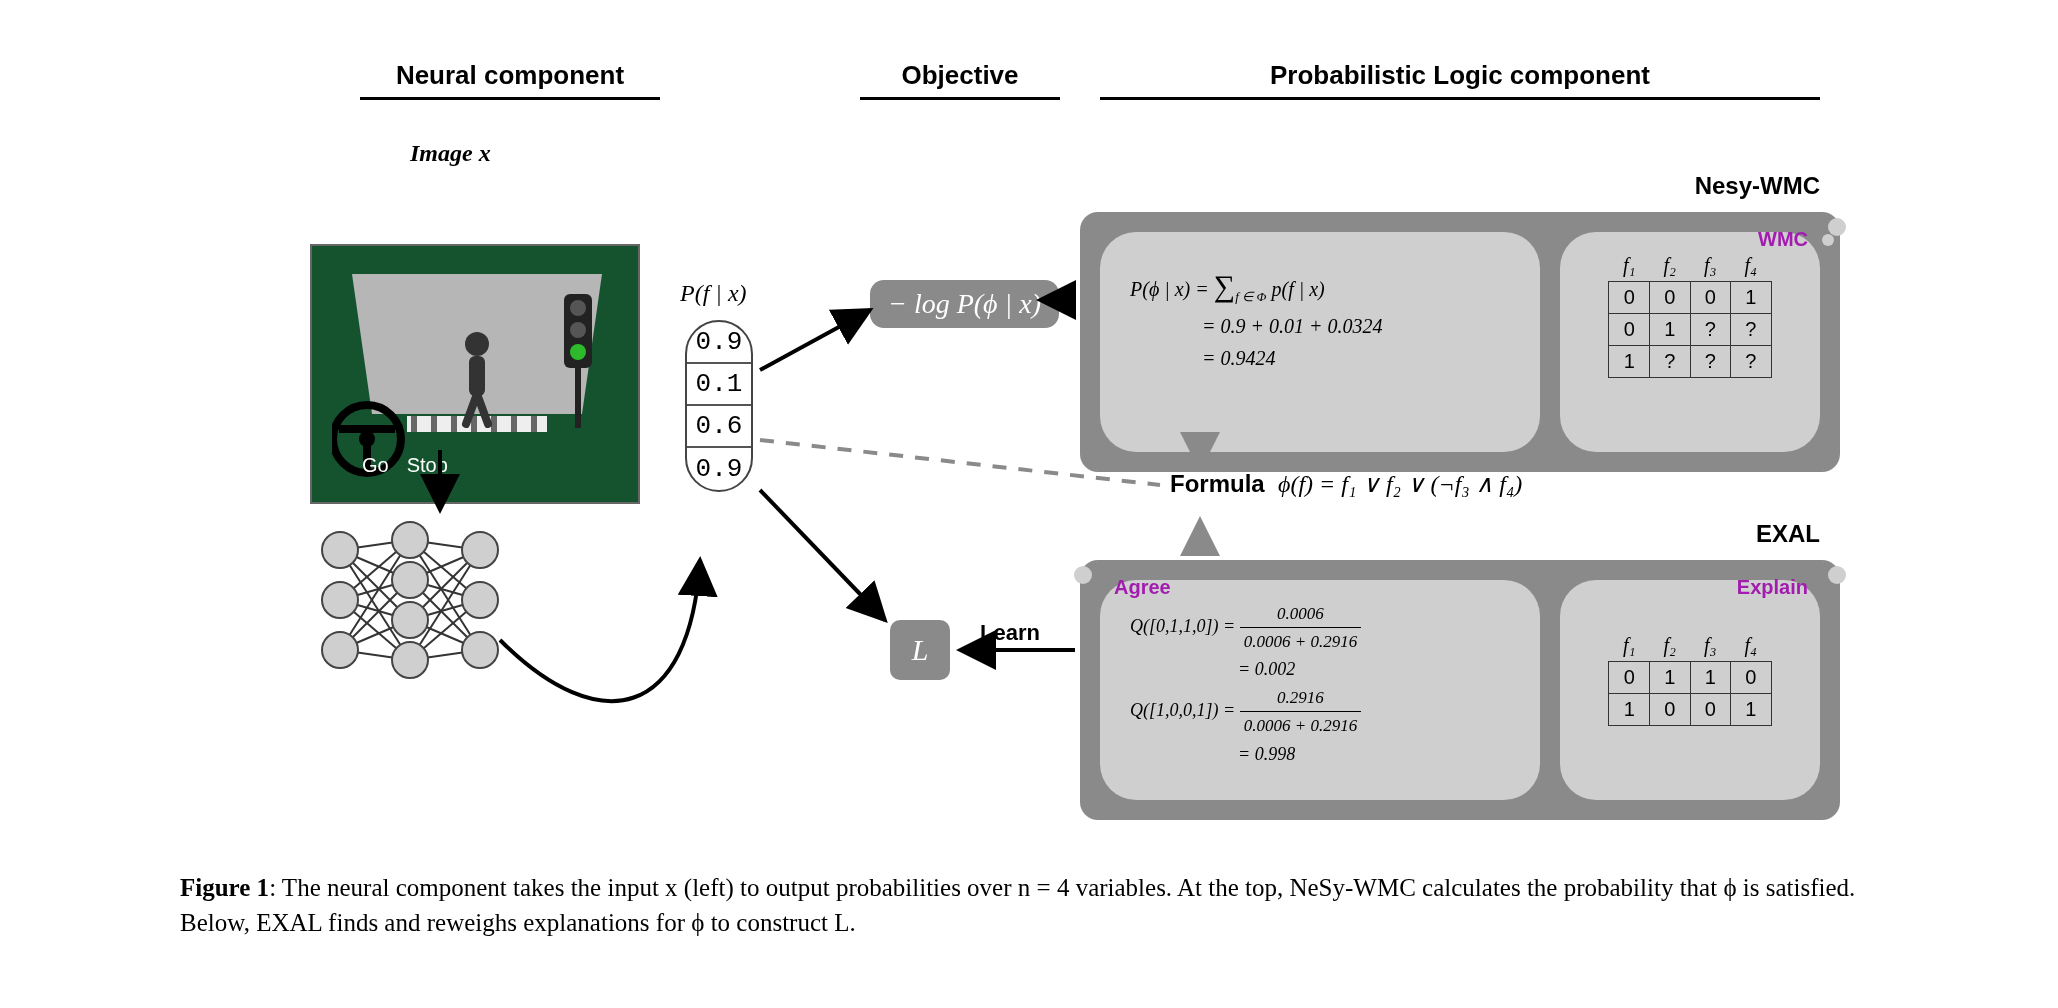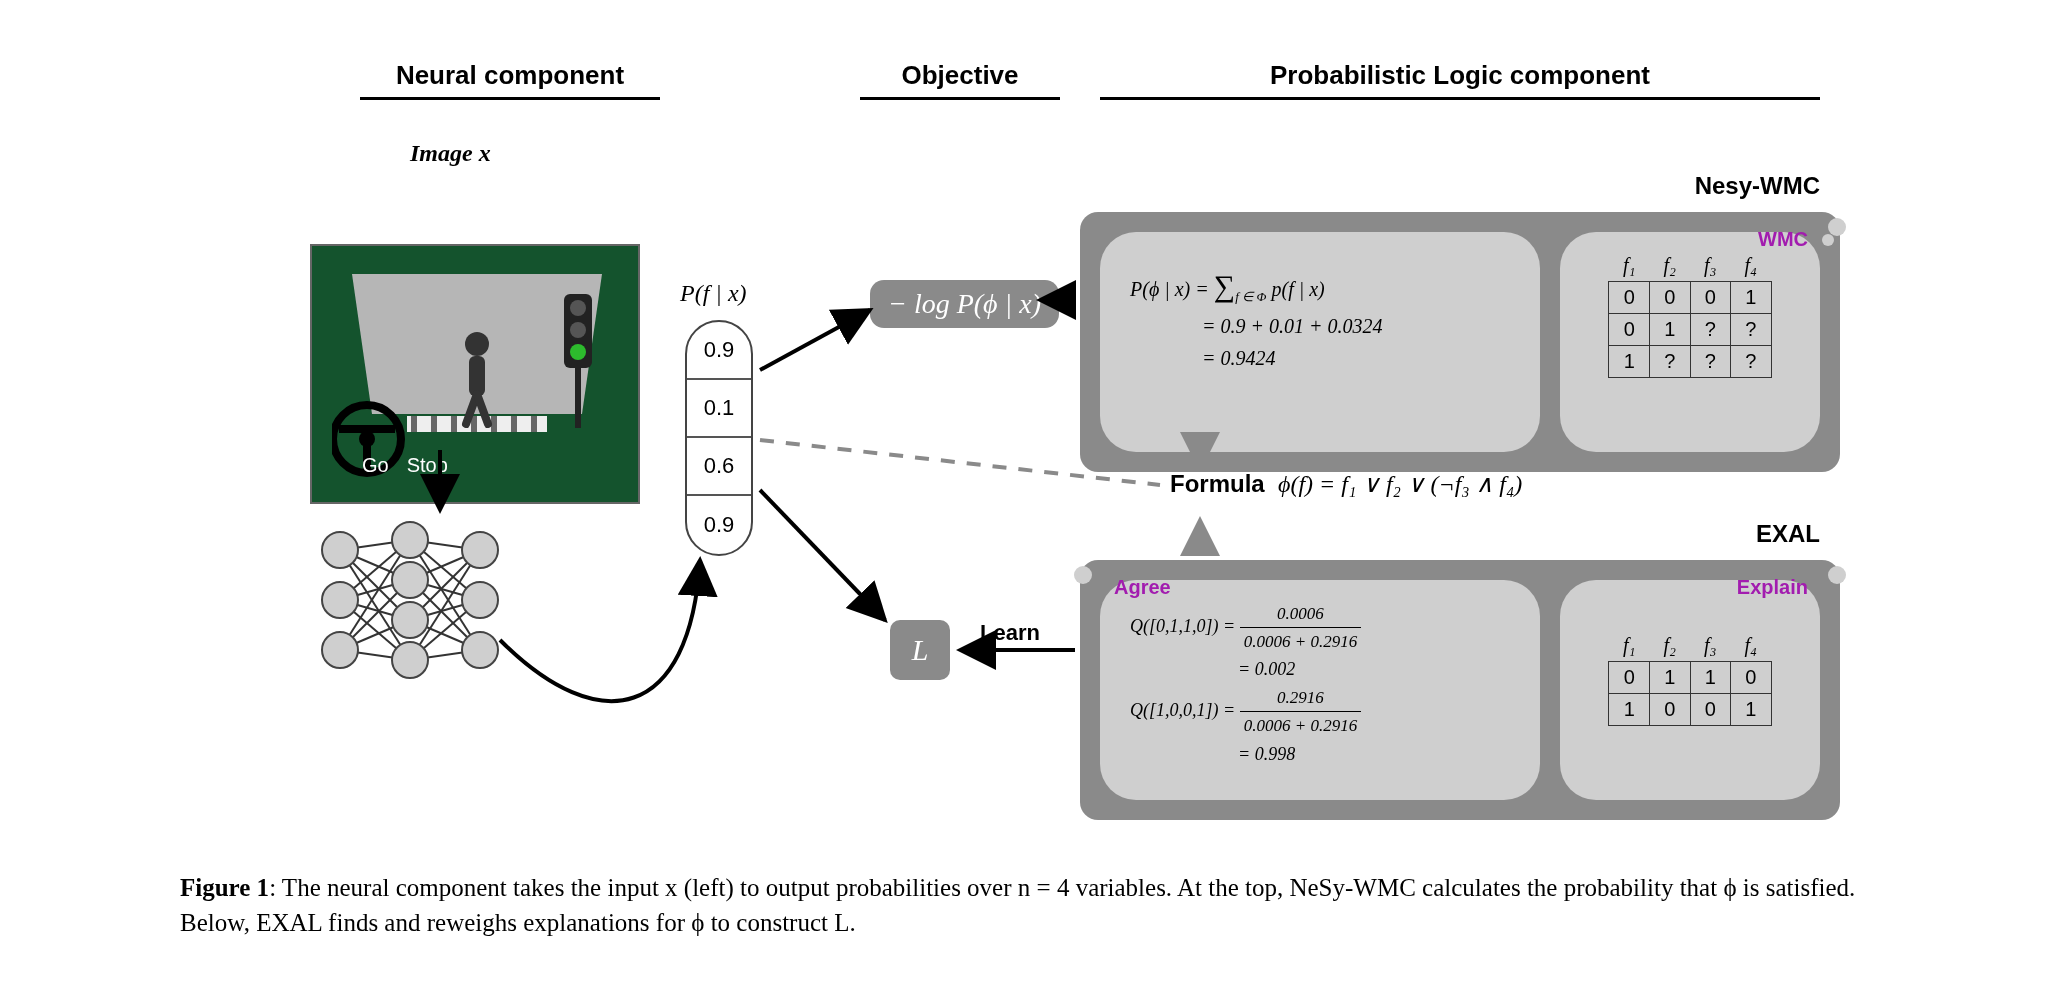--- a/index.html
+++ b/index.html
@@ -17,21 +17,21 @@
   .image-label { position:absolute; left:120px; top:0; font-weight:700; font-size:24px; }
   .image-box { position:absolute; left:20px; top:56px; width:330px; height:260px; background:#14532d; border:2px solid #666;margin-top:48px; }
   .scene { position:absolute; left:20px; top:18px; width:290px; height:220px; }
   .nn { position:absolute; left:20px; top:380px; }
   .nn-node { fill:#cfcfcf; stroke:#444; stroke-width:2; }
   .nn-line { stroke:#333; stroke-width:2; }
   .gostop { position:absolute; left:50px; top:208px; color:#fff; font-size:20px; display:flex; gap:18px; }
 
   .pfx-label { position:absolute; left:680px; top:280px; font-style:italic; font-size:24px; }
   .prob-vec { position:absolute; left:685px; top:320px; width:68px; border:2px solid #444; border-radius:34px; background:#fff; }
-  .prob-cell { height:58px; border-bottom:2px solid #555; display:flex; align-items:center; justify-content:center; font-size:22px; }
+  .prob-cell { height:42px; border-bottom:2px solid #555; display:flex; align-items:center; justify-content:center; font-size:26px;font-family:Liberation Mono, monospace; }
   .prob-cell:last-child { border-bottom:none; }
 
   
   .obj-box { position:absolute; left:870px; top:280px; background:#8a8a8a; color:#fff; border-radius:14px; padding:8px 18px; font-size:28px; }
   .learn-box { position:absolute; left:890px; top:620px; width:60px; height:60px; background:#8a8a8a; color:#fff; border-radius:10px; display:flex; align-items:center; justify-content:center; font-style:italic; font-size:30px; font-family:'Times New Roman',serif; }
   .learn-label { position:absolute; left:980px; top:620px; font-weight:700; font-size:22px; }
 
   
   .panel { position:absolute; left:1080px; width:760px; background:#8a8a8a; border-radius:18px; }
   .panel-top { top:170px; height:260px;margin-top:42px; }

